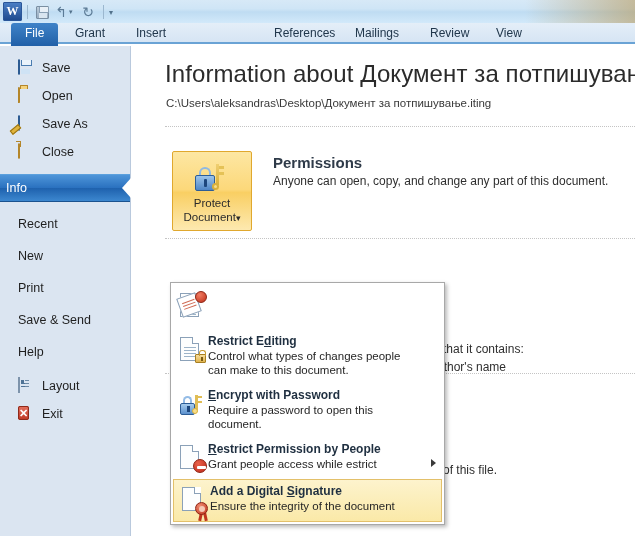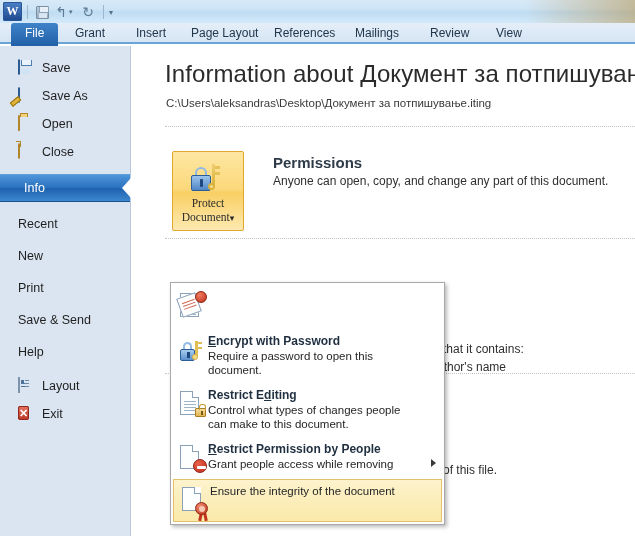--- a/index.html
+++ b/index.html
@@ -60,21 +60,21 @@
   }
   .side-item {
     position: relative; height: 28px; display: flex; align-items: center;
     padding-left: 18px; font-size: 12.5px; color: #1f1f1f; cursor: default;
   }
   .side-item .ico { width: 17px; height: 17px; margin-right: 7px; flex: none; position: relative; }
   .side-item .lbl { white-space: nowrap; }
   .side-sep { height: 8px; }
   .side-item.active {
     background: linear-gradient(to bottom,#4e95d9 0%,#2b72c0 48%,#1f62ae 52%,#3c87cf 100%);
-    color: #fff; padding-left: 24px; border-top:1px solid #5ba0dd; border-bottom:1px solid #1a528f;
+    color: #fff; padding-left: 6px; border-top:1px solid #5ba0dd; border-bottom:1px solid #1a528f;
   }
   .side-item.active .chev {
     position: absolute; right: -1px; top: 50%; transform: translateY(-50%);
     width: 0; height: 0; border-top: 10px solid transparent; border-bottom: 10px solid transparent;
     border-right: 9px solid #ffffff;
   }
   
   .ic-save { width:14px;height:14px;margin-top:2px;background:linear-gradient(to bottom,#7fb2e0,#3f7cc0);border:1px solid #2c5b92;border-radius:1px;position:relative;}
   .ic-save::before{content:"";position:absolute;left:2px;top:0;width:9px;height:5px;background:#eaf3fb;border:1px solid #4a7cb0;border-top:none;}
   .ic-save::after{content:"";position:absolute;left:2px;bottom:0;width:9px;height:5px;background:#cfe3f5;}
@@ -93,24 +93,24 @@
   .content { position: absolute; left: 131px; top: 0; width: 504px; height: 490px; background: #fff; }
   .page-title {
     position: absolute; left: 34px; top: 14px; font-size: 24px; color: #2b2b2b;
     font-weight: normal; white-space: nowrap; letter-spacing: .1px;
   }
   .page-path { position: absolute; left: 35px; top: 51px; font-size: 11.5px; color: #3a3a3a; white-space: nowrap; }
   .dotline { position: absolute; left: 0; height: 0; border-top: 1px dotted #c4c4c4; }
 
   
   .protect-btn {
-    position: absolute; left: 41px; top: 105px; width: 72px; height: 80px;
+    position: absolute; left: 41px; top: 105px; width: 80px; height: 80px;
     background: linear-gradient(to bottom,#fde7a3 0%,#fcd87a 48%,#f9cf63 52%,#fde9b0 100%);
     border: 1px solid #e0a82e; border-radius: 2px; cursor: default;
-    display: flex; flex-direction: column; align-items: center; justify-content: flex-start; font-family: Liberation Serif, serif;
+    display: flex; flex-direction: column; align-items: center; justify-content: flex-start;
   }
   .protect-ico { margin-top: 9px; width: 34px; height: 30px; position: relative; }
   .lockbody { position: absolute; left: 0; bottom: 0; width: 20px; height: 16px;
               background: linear-gradient(to bottom,#9cc4ea,#4f86c6); border: 1px solid #2d5d96; border-radius: 2px;}
   .lockbody::after{content:"";position:absolute;left:8px;top:3px;width:3px;height:8px;background:#1d477d;border-radius:1px;}
   .lockshackle{position:absolute;left:4px;bottom:14px;width:12px;height:10px;border:2.5px solid #8fb9e3;border-bottom:none;border-radius:7px 7px 0 0;}
   .keypart{position:absolute;left:17px;bottom:1px;width:7px;height:7px;border:2px solid #d9b13c;border-radius:50%;background:#f6dd8c;}
   .keystem{position:absolute;left:21px;bottom:6px;width:3px;height:21px;background:linear-gradient(to bottom,#f0cf72,#d9b13c);}
   .keystem::after{content:"";position:absolute;left:3px;top:2px;width:5px;height:3px;background:#e5c257;box-shadow:0 6px 0 #e5c257;}
   .protect-lbl { font-size: 11.5px; color: #2b2b2b; line-height: 14px; text-align: center; margin-top: 5px; }
@@ -193,43 +193,42 @@
       <div class="qicon arrw">↻</div>
       <div class="qsep"></div>
       <div class="qicon dd">▾</div>
     </div>
   </div>
 
   <div class="tabstrip">
     <div class="tab file" style="left:11px">File</div>
     <div class="tab" style="left:66px">Grant</div>
     <div class="tab" style="left:127px">Insert</div>
-    <div class="tab" style="left:182px">Page Layout</div>
     <div class="tab" style="left:265px">References</div>
     <div class="tab" style="left:346px">Mailings</div>
     <div class="tab" style="left:421px">Review</div>
     <div class="tab" style="left:487px">View</div>
   </div>
 
   <div class="backstage">
 
     <div class="sidebar">
       <div style="height:8px"></div>
 
       <div class="side-item">
         <span class="ico"><span class="ic-save"></span></span>
         <span class="lbl">Save</span>
       </div>
       <div class="side-item">
+        <span class="ico"><span class="ic-open"></span></span>
+        <span class="lbl">Open</span>
+      </div>
+      <div class="side-item">
         <span class="ico"><span class="ic-saveas"></span></span>
         <span class="lbl">Save As</span>
-      </div>
-      <div class="side-item">
-        <span class="ico"><span class="ic-open"></span></span>
-        <span class="lbl">Open</span>
       </div>
       <div class="side-item">
         <span class="ico"><span class="ic-close"></span></span>
         <span class="lbl">Close</span>
       </div>
 
       <div class="side-sep"></div>
 
       <div class="side-item active">
         <span class="lbl">Info</span>
@@ -313,73 +312,74 @@
               <span class="ln" style="top:5px"></span>
               <span class="ln" style="top:8px"></span>
               <span class="ln" style="top:11px"></span>
             </span>
           <span class="seal"></span>
         </div>
       </div>
 
       <div class="menu-item">
         <div class="mi-icon">
-          <span class="mshackle"></span>
-            <span class="mlock"></span>
-          <span class="mkeys"></span>
-            <span class="mkeyc"></span>
-        </div>
-        <div class="mi-text">
-          <div class="mi-title"><span></span><u>E</u><span>ncrypt with Password</span></div>
-          <div class="mi-desc">
-            <span>Require a password to open this</span><br><span>document.</span>
-          </div>
-        </div>
-      </div>
-
-      <div class="menu-item">
-        <div class="mi-icon">
           <span class="doc corner" style="top:3px">
             <span class="ln" style="top:9px"></span>
               <span class="ln" style="top:12px"></span>
             <span class="ln" style="top:15px"></span>
               <span class="ln" style="top:18px"></span>
           </span>
           <span class="smalllock"></span>
         </div>
         <div class="mi-text">
           <div class="mi-title"><span>Restrict E</span><u>d</u><span>iting</span></div>
           <div class="mi-desc">
             <span>Control what types of changes people</span><br><span>can make to this document.</span>
           </div>
         </div>
       </div>
 
       <div class="menu-item">
         <div class="mi-icon">
+          <span class="mshackle"></span>
+            <span class="mlock"></span>
+          <span class="mkeys"></span>
+            <span class="mkeyc"></span>
+        </div>
+        <div class="mi-text">
+          <div class="mi-title"><span></span><u>E</u><span>ncrypt with Password</span></div>
+          <div class="mi-desc">
+            <span>Require a password to open this</span><br><span>document.</span>
+          </div>
+        </div>
+      </div>
+
+      <div class="menu-item">
+        <div class="mi-icon">
           <span class="doc corner" style="top:3px"></span>
           <span class="noentry"></span>
         </div>
         <div class="mi-text">
           <div class="mi-title"><span></span><u>R</u><span>estrict Permission by People</span></div>
           <div class="mi-desc">
-            <span>Grant people access while removing</span><br>
+            <span>Grant people access while estrict</span><br>
           </div>
         </div>
         <span class="submenu-arrow"></span>
       </div>
 
       <div class="menu-item hl">
         <div class="mi-icon">
           <span class="doc corner" style="top:3px"></span>
           <span class="ribbon1"></span>
             <span class="ribbon2"></span>
             <span class="rosette"></span>
         </div>
         <div class="mi-text">
+          <div class="mi-title"><span>Add a Digital </span><u>S</u><span>ignature</span></div>
           <div class="mi-desc">
             <span>Ensure the integrity of the document</span><br>
           </div>
         </div>
       </div>
 
     </div>
   </div>
 </div>
 

